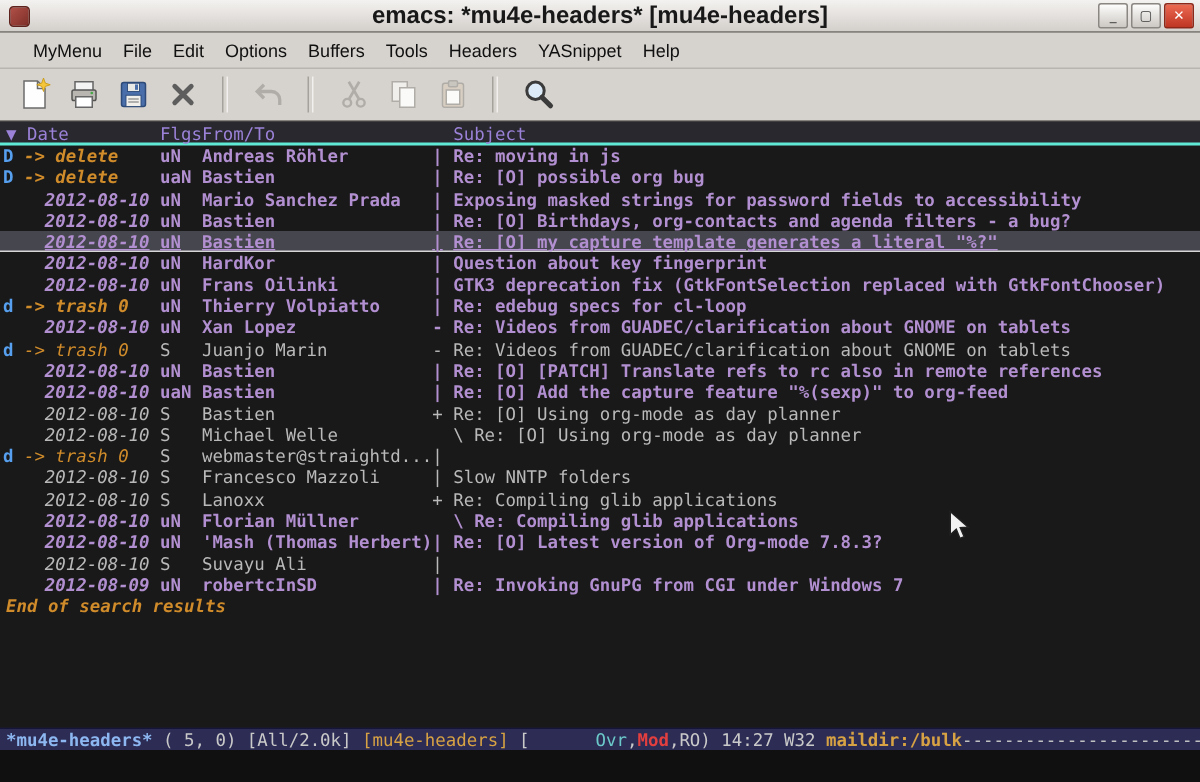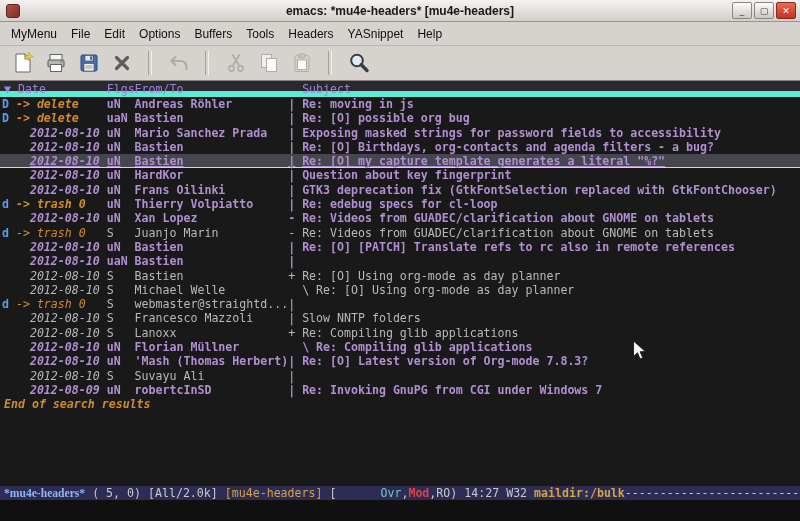--- a/index.html
+++ b/index.html
@@ -4,43 +4,43 @@
 <style>
   html,body{margin:0;padding:0;}
   body{width:800px;height:521px;overflow:hidden;background:#191919;font-family:"DejaVu Sans Mono",monospace;}
 
   
   .titlebar{position:relative;height:22px;background:linear-gradient(#f4f2f0,#d3cfcb);
     border-bottom:1px solid #97938e;box-sizing:border-box;}
   .win-icon{position:absolute;left:6px;top:4px;width:14px;height:14px;border-radius:3px;
     background:linear-gradient(135deg,#b05048,#7d2f28);border:1px solid #5e211b;box-sizing:border-box;}
   .win-title{position:absolute;left:0;right:0;top:0;height:22px;line-height:22px;text-align:center;
-    font-family:"Liberation Sans",sans-serif;font-size:12px;font-weight:bold;color:#181818;}
+    font-family:"Liberation Sans",sans-serif;font-size:16px;font-weight:bold;color:#181818;}
   .win-controls{position:absolute;right:4px;top:2px;display:flex;gap:2px;}
   .win-btn{width:20px;height:17px;background:linear-gradient(#fdfdfc,#ccc8c3);border:1px solid #8a8681;
     border-radius:2px;font-size:9px;line-height:16px;text-align:center;color:#3a3a3a;box-sizing:border-box;
     font-family:"DejaVu Sans",sans-serif;}
   .win-btn.close{background:linear-gradient(#ec6a52,#bf3523);border-color:#8c281a;color:#fff;font-weight:bold;}
 
   
-  .menubar{height:24px;background:#d6d2cd;display:flex;align-items:center;padding-left:4px;
+  .menubar{height:24px;background:#d6d2cd;display:flex;align-items:center;padding-left:15px;
     font-family:"Liberation Sans",sans-serif;font-size:12px;color:#101010;border-bottom:1px solid #b8b4af;box-sizing:border-box;}
   .menu-item{padding:4px 7px;cursor:default;}
 
   
   .toolbar{height:35px;background:#d6d2cd;display:flex;align-items:center;padding-left:6px;
     border-bottom:1px solid #85817c;box-sizing:border-box;}
   .tb-btn{width:33px;height:29px;display:flex;align-items:center;justify-content:center;border-radius:3px;}
   .tb-sep{width:2px;height:24px;margin:0 10px;border-left:1px solid #a5a19c;border-right:1px solid #f2f0ee;}
 
   
   .buffer{position:relative;height:404px;background:#191919;overflow:hidden;
     font-size:11.6px;color:#b9b9b9;}
   .header-line{position:relative;height:16px;line-height:16px;background:#28282e;
-    border-bottom:6px solid #5eead4;color:#9b82d8;box-sizing:border-box;}
+    border-bottom:2px solid #5eead4;color:#9b82d8;box-sizing:border-box;}
   .header-line span{position:absolute;top:0;white-space:pre;}
   .h-date{left:4px;}
   .h-flags{left:calc(2px + 15ch);}
   .h-from{left:calc(2px + 19ch);}
   .h-subj{left:calc(2px + 43ch);}
 
   .row{position:relative;height:14.3px;line-height:14.3px;box-sizing:border-box;}
   .row span{position:absolute;top:0;white-space:pre;}
   .row.unread{color:#b28fd0;font-weight:bold;}
   .row.read{color:#b9b9b9;}
@@ -55,21 +55,21 @@
   .c-subj{left:calc(2px + 43ch);}
   .c-sep.ind{left:calc(2px + 43ch);}
   .c-subj.ind{left:calc(2px + 45ch);}
   .end-line{height:14.3px;line-height:14.3px;padding-left:4px;color:#d08b2a;
     font-style:italic;font-weight:bold;white-space:pre;}
 
   
   .modeline{height:15px;line-height:15px;background:#2c2c55;border-top:1px solid #15153a;
     box-sizing:border-box;padding-left:4px;font-size:11.6px;color:#c9c9c9;white-space:pre;overflow:hidden;}
   .ml-plain{color:#c9c9c9;}
-  .ml-buffer{color:#8db7f0;font-weight:bold;font-family:Liberation Serif, serif;}
+  .ml-buffer{color:#8db7f0;font-weight:bold;}
   .ml-major{color:#d7a243;}
   .ml-ovr{color:#6cc9c9;margin-left:44px;}
   .ml-mod{color:#e33f3f;font-weight:bold;}
   .ml-maildir{color:#d7a243;font-weight:bold;margin-top:42px;}
 
   
   .echo{height:21px;background:#101010;}
 
   
   .mouse{position:absolute;left:632px;top:340px;pointer-events:none;}
@@ -254,20 +254,21 @@
         <span class="c-flags">uN</span>
         <span class="c-from">Bastien</span>
         <span class="c-sep">|</span>
         <span class="c-subj">Re: [O] [PATCH] Translate refs to rc also in remote references</span>
       </div>
       <div class="row unread">
         <span class="c-date">2012-08-10</span>
         <span class="c-flags">uaN</span>
         <span class="c-from">Bastien</span>
         <span class="c-sep">|</span>
+        <span class="c-subj">Re: [O] Add the capture feature "%(sexp)" to org-feed</span>
       </div>
       <div class="row read">
         <span class="c-date">2012-08-10</span>
         <span class="c-flags">S</span>
         <span class="c-from">Bastien</span>
         <span class="c-sep">+</span>
         <span class="c-subj">Re: [O] Using org-mode as day planner</span>
       </div>
       <div class="row read">
         <span class="c-date">2012-08-10</span>

